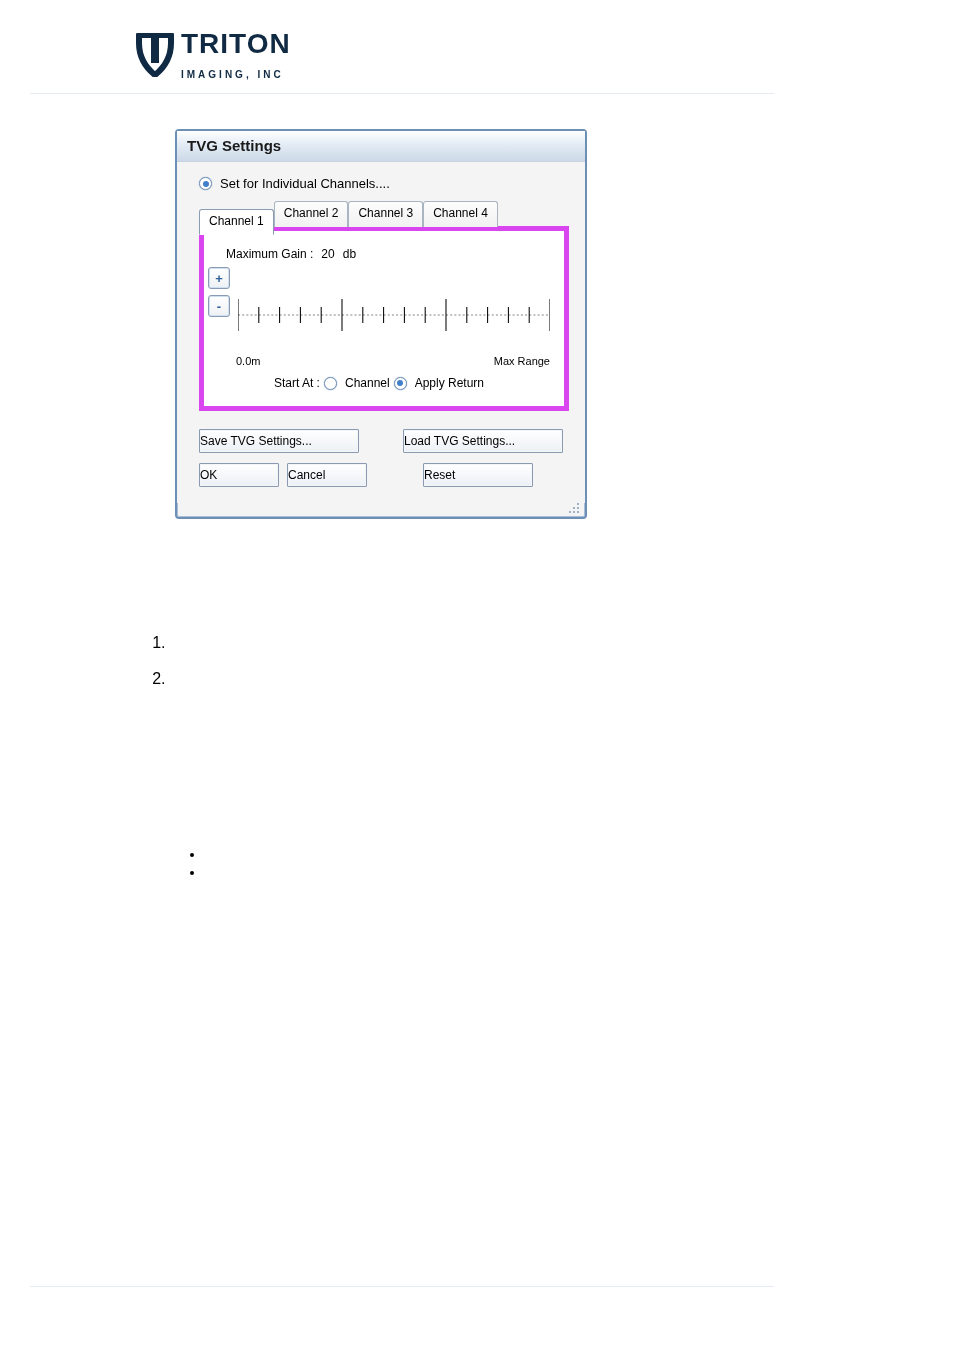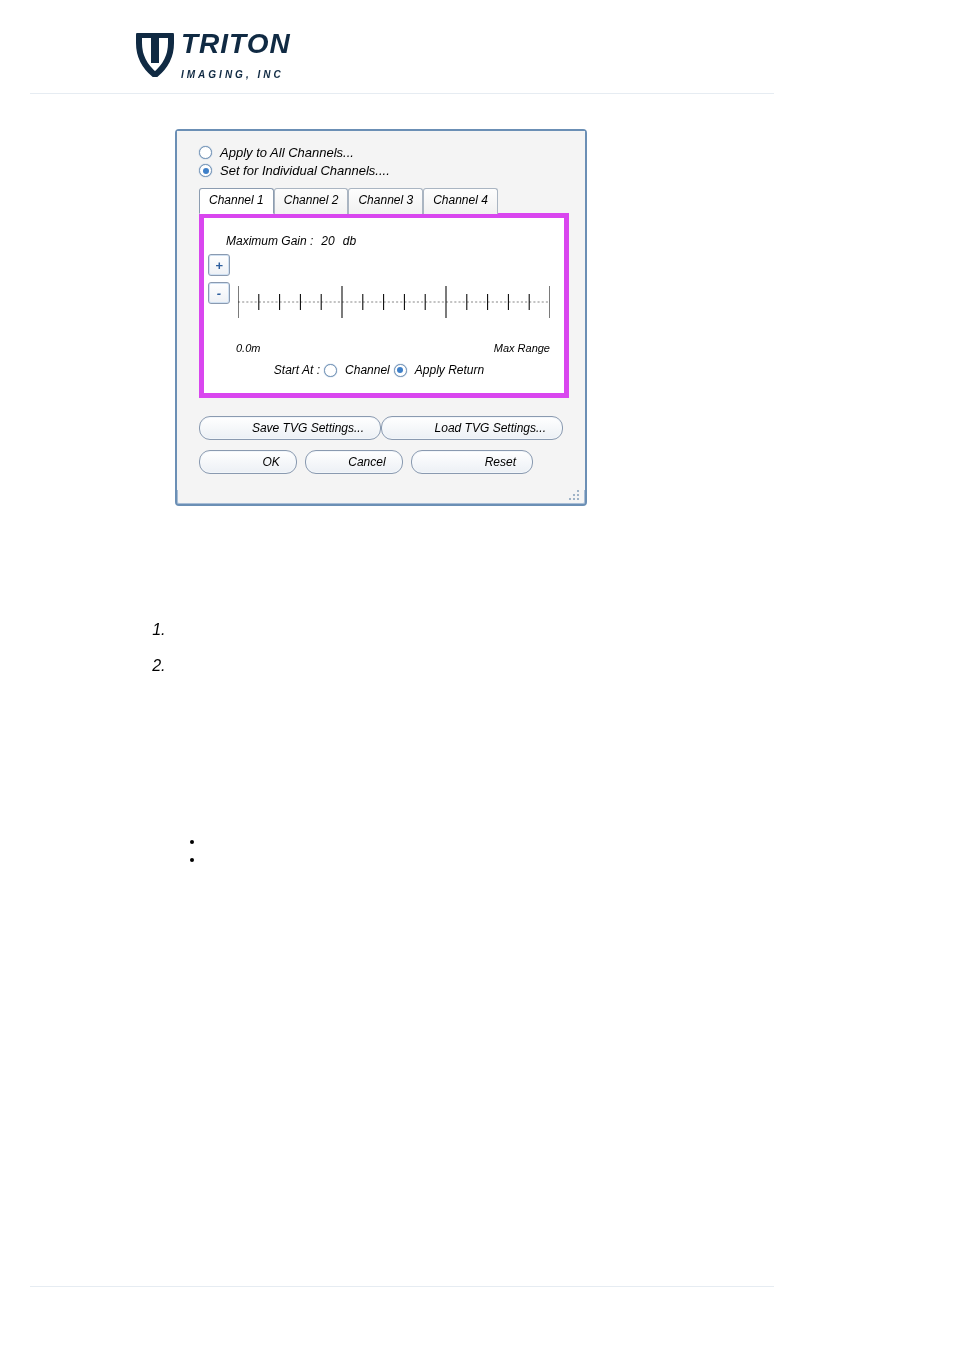--- a/index.html
+++ b/index.html
@@ -8,21 +8,20 @@
     background: #ffffff;
     font-family: Arial, Helvetica, sans-serif;
     width: 954px;
   }
   .page {
     width: 804px;
     min-height: 1350px;
     padding: 25px 0 40px 0;
     box-sizing: border-box;
     position: relative;
-    font-style: italic;
   }
   .header-row {
     display: flex;
     align-items: center;
     padding: 0 30px 0 135px;
     height: 60px;
   }
   .logo {
     display: flex;
     align-items: center;
@@ -123,21 +122,21 @@
     font-size: 12px;
     margin-right: 0px;
     position: relative;
     top: 0;
     color: #000;
   }
   .tab.active {
     background: #fff;
     border: 1px solid #8c9cb0;
     border-bottom: 1px solid #fff;
-    top: 0;
+    top: 8px;
     z-index: 3;
     text-align: right;
   }
   .tab-panel {
     border: 5px solid #d946ef;
     background: #fff;
     padding: 12px 14px 16px 4px;
     position: relative;
     z-index: 1;
     margin-top: -1px;
@@ -209,24 +208,24 @@
   }
   .action-row2 {
     display: flex;
     align-items: center;
     margin: 10px 6px 4px 6px;
     gap: 8px;
   }
   .btn {
     background: linear-gradient(#ffffff, #ecf0f5);
     border: 1px solid #8a9ab0;
-    border-radius: 11px;
-    padding: 4px 16px;
+    border-radius: 1px;
+    padding: 4px 0;
     font-size: 12px;
-    text-align: right;
+    text-align: left;
     box-shadow: 0 0 0 1px #f2f6fa inset;
     color: #000;
   }
   .btn-wide { width: 158px; }
   .btn-mid  { width: 78px; }
   .btn-reset { width: 108px; margin-left: auto; margin-right: 30px;}
   .resize-grip {
     text-align: right;
     padding: 0 4px 2px 0;
     color: #9fb3c7;
@@ -279,26 +278,23 @@
       <div class="logo-text">
         <span class="logo-top">TRITON</span>
         <span class="logo-bottom">IMAGING,  INC</span>
       </div>
     </div>
   </div>
   <hr class="header-rule">
 
   <div class="screenshot-wrap">
     <div class="win">
+      <div class="win-title">TVG Settings</div>
       <div class="win-body">
 
-        <div class="radio-row">
-          <span class="radio-circle"></span>
-          <span>Apply to All Channels...</span>
-        </div>
         <div class="radio-row">
           <span class="radio-circle checked"></span>
           <span>Set for Individual Channels....</span>
         </div>
 
         <div class="tabs">
           <div class="tab-row">
             <div class="tab active">Channel 1</div>
             <div class="tab">Channel 2</div>
             <div class="tab">Channel 3</div>

